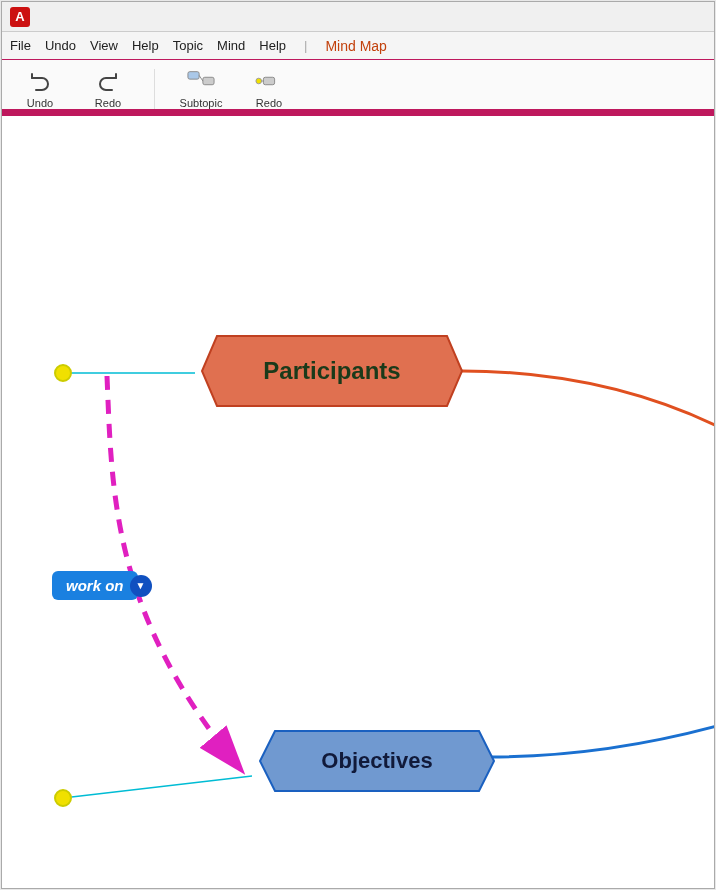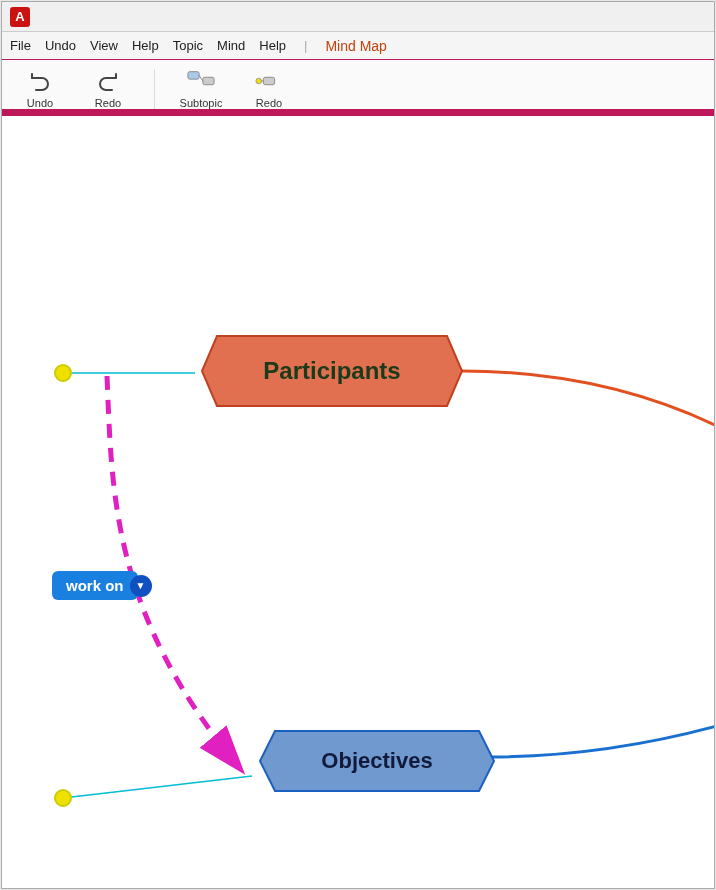--- a/index.html
+++ b/index.html
@@ -134,20 +134,21 @@
     #work-on-badge {
       background: #1a80e0;
       color: white;
       padding: 6px 14px;
       border-radius: 6px;
       font-size: 15px;
       font-weight: bold;
       position: relative;
       display: inline-flex;
       align-items: center;
+      font-style: italic;
     }
     #work-on-dropdown {
       position: absolute;
       right: -14px;
       top: 50%;
       transform: translateY(-50%);
       width: 22px; height: 22px;
       background: #1050c0;
       border-radius: 50%;
       display: flex; align-items: center; justify-content: center;

